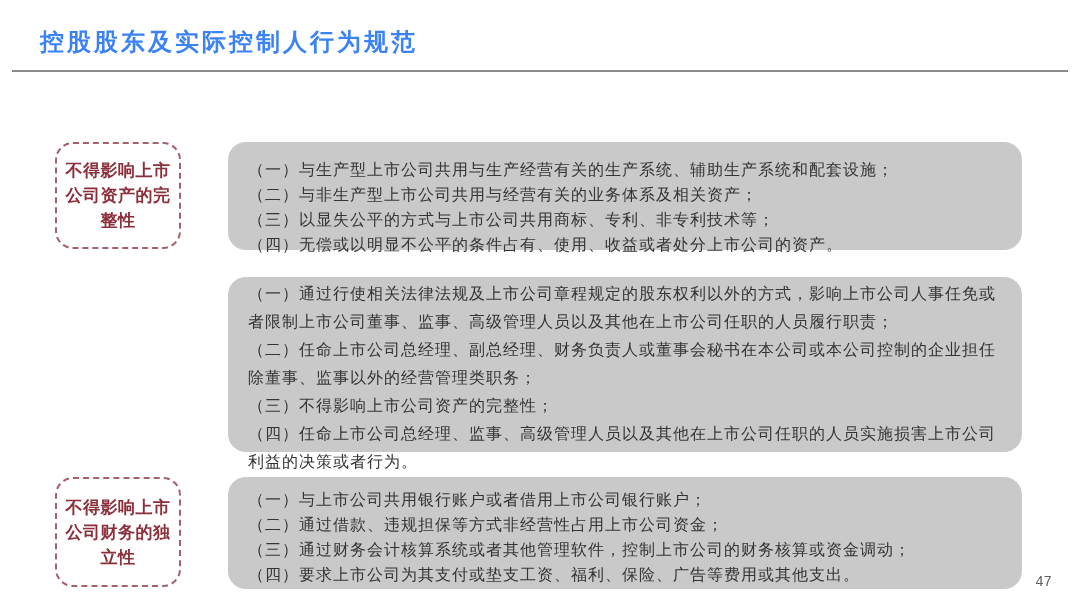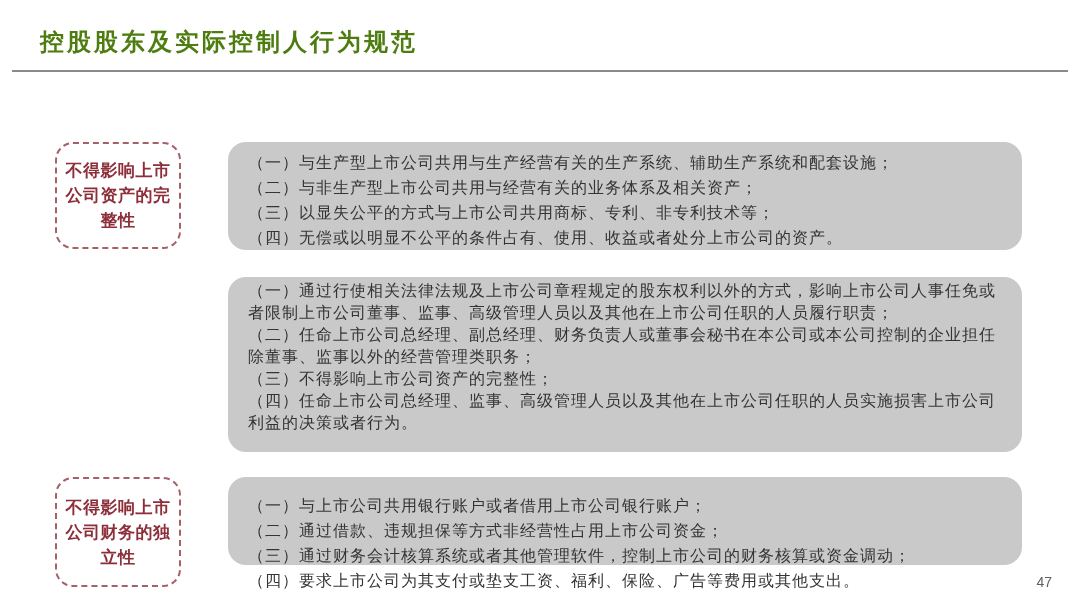--- a/index.html
+++ b/index.html
@@ -3,21 +3,21 @@
 <meta charset="utf-8">
 <style>
   html,body{margin:0;padding:0;}
   body{
     width:1080px;height:608px;position:relative;background:#ffffff;
     font-family:"Liberation Serif","DejaVu Serif",serif;
     overflow:hidden;
   }
   .slide-title{
     position:absolute;left:40px;top:26px;
-    font-size:24px;font-weight:bold;color:#4d7c0f;
+    font-size:24px;font-weight:bold;color:#3b82f6;
     letter-spacing:3px;
   }
   .title-rule{
     position:absolute;left:12px;top:70px;width:1056px;height:2px;
     background:#8a8a8a;
   }
   .row{position:absolute;left:0;width:1080px;}
   #row1{top:142px;height:108px;}
   #row2{top:277px;height:175px;}
   #row3{top:477px;height:112px;}
@@ -31,28 +31,28 @@
   }
   #row1 .rule-label{height:107px;}
   #row2 .rule-label{height:170px;}
   #row3 .rule-label{height:110px;}
   .rule-panel{
     position:absolute;left:228px;top:0;width:794px;box-sizing:border-box;
     background:#c9c9c9;border-radius:18px;
     color:#343434;font-size:16px;letter-spacing:1px;
     padding:3px 20px;
   }
-  #row1 .rule-panel{height:108px;line-height:25px;padding-top:8px;}
-  #row2 .rule-panel{height:175px;line-height:22px;}
-  #row3 .rule-panel{height:88px;line-height:25px;padding-top:16px;}
+  #row1 .rule-panel{height:108px;line-height:25px;padding-top:15px;}
+  #row2 .rule-panel{height:175px;line-height:28px;}
+  #row3 .rule-panel{height:112px;line-height:25px;padding-top:10px;}
   .rule-item{margin:0;}
   .page-number{
     position:absolute;right:28px;top:574px;
     font-size:14px;color:#606060;
-    font-family:Liberation Sans, sans-serif;
+    font-family:Liberation Mono, monospace;
   }
 </style>
 </head>
 <body>
 
 <div class="slide-title">控股股东及实际控制人行为规范</div>
 <div class="title-rule"></div>
 
 <div class="row" id="row1">
   <div class="rule-label">不得影响上市公司资产的完整性</div>

